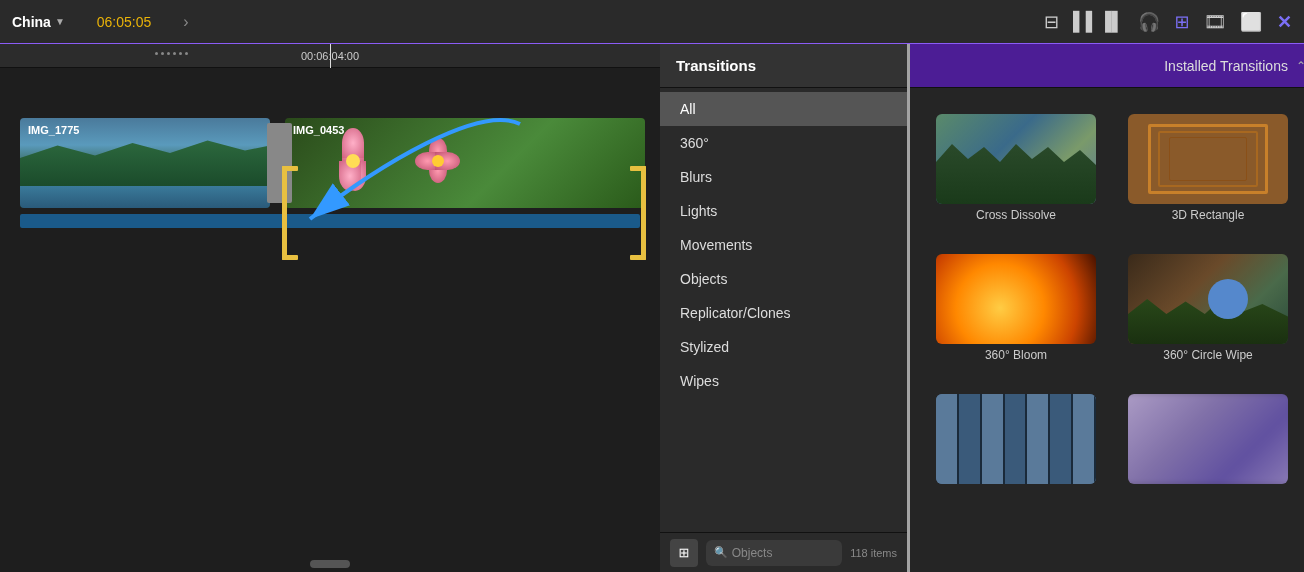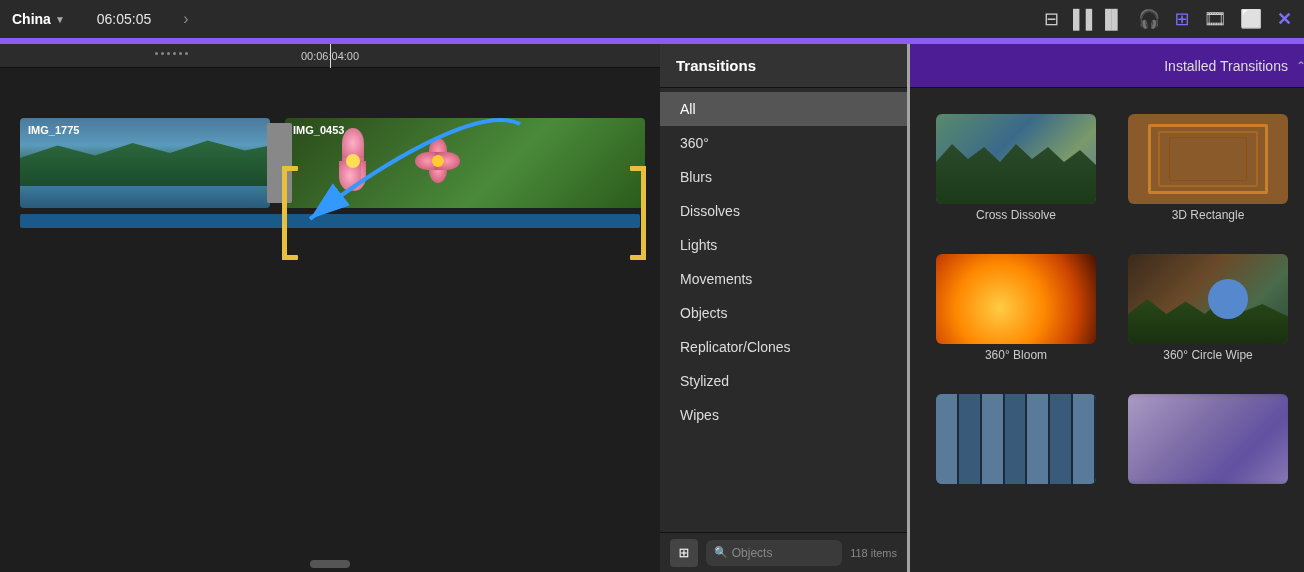--- a/index.html
+++ b/index.html
@@ -11,39 +11,39 @@
       overflow: hidden;
       color: #fff;
     }
 
     
     .top-bar {
       display: flex;
       align-items: center;
       height: 44px;
       background: #2a2a2a;
-      border-bottom: 6px solid #8b5cf6;
+      border-bottom: 1px solid #8b5cf6;
       padding: 0 12px;
       gap: 12px;
     }
     .project-name {
       display: flex;
       align-items: center;
       gap: 4px;
       font-size: 14px;
       font-weight: 600;
       color: #fff;
     }
     .chevron-down {
       font-size: 10px;
       color: #aaa;
     }
     .timecode {
       font-size: 14px;
-      color: #e5e5e5;
+      color: #eab308;
       font-variant-numeric: tabular-nums;
       margin-left: 20px;
     }
     .arrow-btn {
       font-size: 16px;
       color: #888;
       margin-left: 20px;
     }
     .top-bar-right {
       margin-left: auto;
@@ -615,23 +615,20 @@
       <div class="transition-item selected">
         <span>All</span>
       </div>
       <div class="transition-item">
         <span>360°</span>
       </div>
       <div class="transition-item">
         <span>Blurs</span>
       </div>
       <div class="transition-item">
-        <span>Dissolves</span>
-      </div>
-      <div class="transition-item">
         <span>Lights</span>
       </div>
       <div class="transition-item">
         <span>Movements</span>
       </div>
       <div class="transition-item">
         <span>Objects</span>
       </div>
       <div class="transition-item">
         <span>Replicator/Clones</span>

